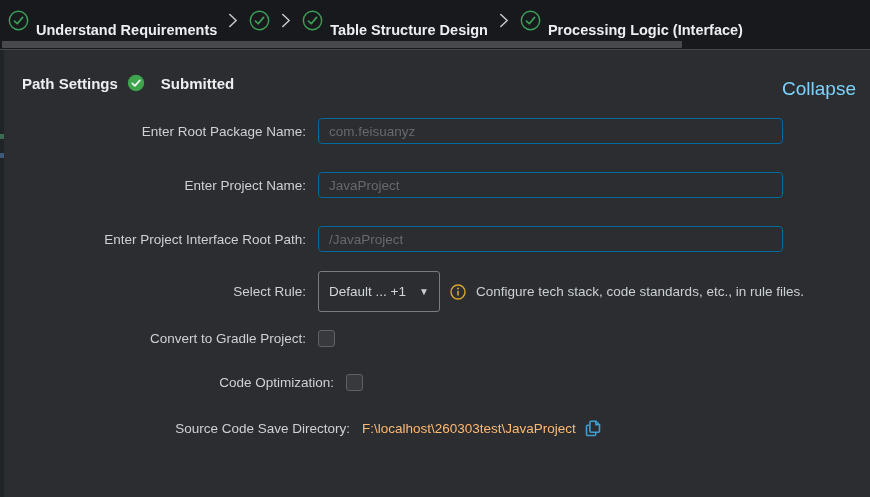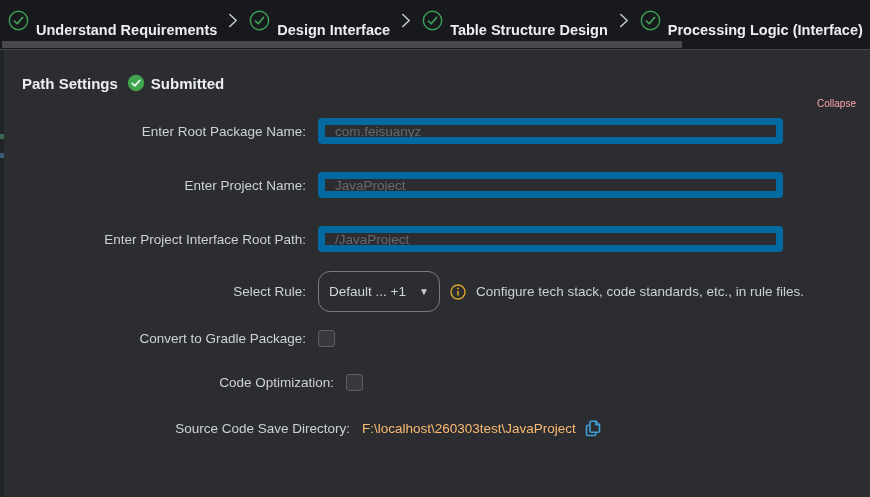--- a/index.html
+++ b/index.html
@@ -21,35 +21,35 @@
   .hscroll .thumb{position:absolute;left:2px;top:1px;width:680px;height:7px;background:#47494d;border-radius:1px;}
   
   .panel{
     position:absolute;top:49px;left:0;right:0;bottom:0;
     background:#2b2d30;border-top:1px solid #45484b;
   }
   .edge-strip{position:absolute;left:0;top:0;bottom:0;width:4px;background:#212427;}
   .edge-mark{position:absolute;left:0;width:4px;height:5px;}
   .panel-header{position:absolute;top:24px;left:22px;display:flex;align-items:center;gap:9px;}
   .panel-title{color:#eceef0;font-size:15px;font-weight:bold;}
-  .status{display:flex;align-items:center;gap:6px;}
+  .status{display:flex;align-items:center;gap:16px;}
   .status-label{color:#eceef0;font-size:15px;font-weight:bold;}
-  .collapse-link{position:absolute;top:28px;right:14px;color:#fca5a5;font-size:10px;cursor:pointer;margin-top:20px;}
+  .collapse-link{position:absolute;top:28px;right:14px;color:#7dd3fc;font-size:19px;cursor:pointer;}
   
   .row{position:absolute;left:0;width:100%;display:flex;align-items:center;}
   .lbl{width:306px;flex:none;text-align:right;color:#ced1d5;font-size:13.5px;white-space:nowrap;}
   .ctl{margin-left:12px;display:flex;align-items:center;}
   .txt-input{
     width:465px;height:26px;box-sizing:border-box;background:transparent;
-    border:7px solid #0369a1;border-radius:4px;padding:0 10px;
+    border:1px solid #0369a1;border-radius:4px;padding:0 10px;
     color:#d6d9dc;font-size:13.5px;font-family:"Liberation Sans",sans-serif;outline:none;
   }
   .txt-input::placeholder{color:#66696d;opacity:1;}
   .select{
-    width:122px;height:41px;box-sizing:border-box;border:1px solid #7a7d80;border-radius:12px;
+    width:122px;height:41px;box-sizing:border-box;border:1px solid #7a7d80;border-radius:3px;
     display:flex;align-items:center;justify-content:space-between;padding:0 10px;cursor:pointer;
   }
   .select-value{color:#d3d6d9;font-size:13.5px;white-space:nowrap;}
   .select-arrow{color:#c9ccd0;font-size:10px;line-height:1;}
   .hint{display:flex;align-items:center;gap:10px;margin-left:10px;text-align:center;}
   .hint-text{color:#ccd0d3;font-size:13.5px;white-space:nowrap;}
   .checkbox{
     appearance:none;-webkit-appearance:none;margin:0;width:17px;height:17px;
     background:#37393c;border:1px solid #5e6164;border-radius:3px;cursor:pointer;
   }
@@ -80,21 +80,20 @@
         </svg>
     </span>
 
     <div class="step">
       <span>
         <svg width="21" height="21" viewBox="0 0 22 22">
           <circle cx="11" cy="11" r="9.6" fill="none" stroke="#3c9e57" stroke-width="1.5"></circle>
           <path d="M6.8 11.6 L9.7 14.4 L15.3 7.7" fill="none" stroke="#3c9e57" stroke-width="1.8" stroke-linecap="round" stroke-linejoin="round"></path>
         </svg>
       </span>
-      <span class="step-label">Design Interface</span>
     </div>
 
     <span class="chev">
       <svg width="10" height="15" viewBox="0 0 10 15">
           <path d="M1.8 1.5 L8.2 7.5 L1.8 13.5" fill="none" stroke="#c2c6ca" stroke-width="1.6" stroke-linecap="round" stroke-linejoin="round"></path>
         </svg>
     </span>
 
     <div class="step">
       <span>
@@ -185,21 +184,21 @@
               <circle cx="8" cy="4.6" r="1" fill="#d8a62a"></circle>
               <rect x="7.2" y="6.8" width="1.6" height="5" rx="0.8" fill="#d8a62a"></rect>
             </svg>
           </span>
           <span class="hint-text">Configure tech stack, code standards, etc., in rule files.</span>
         </span>
       </span>
     </div>
 
     <div class="row" style="top:280px;height:17px;">
-      <span class="lbl">Convert to Gradle Package:</span>
+      <span class="lbl">Convert to Gradle Project:</span>
       <span class="ctl">
         <input class="checkbox" type="checkbox" style="">
       </span>
     </div>
 
     <div class="row" style="top:324px;height:17px;margin-left:28px;">
       <span class="lbl">Code Optimization:</span>
       <span class="ctl">
         <input class="checkbox" type="checkbox" style="">
       </span>

